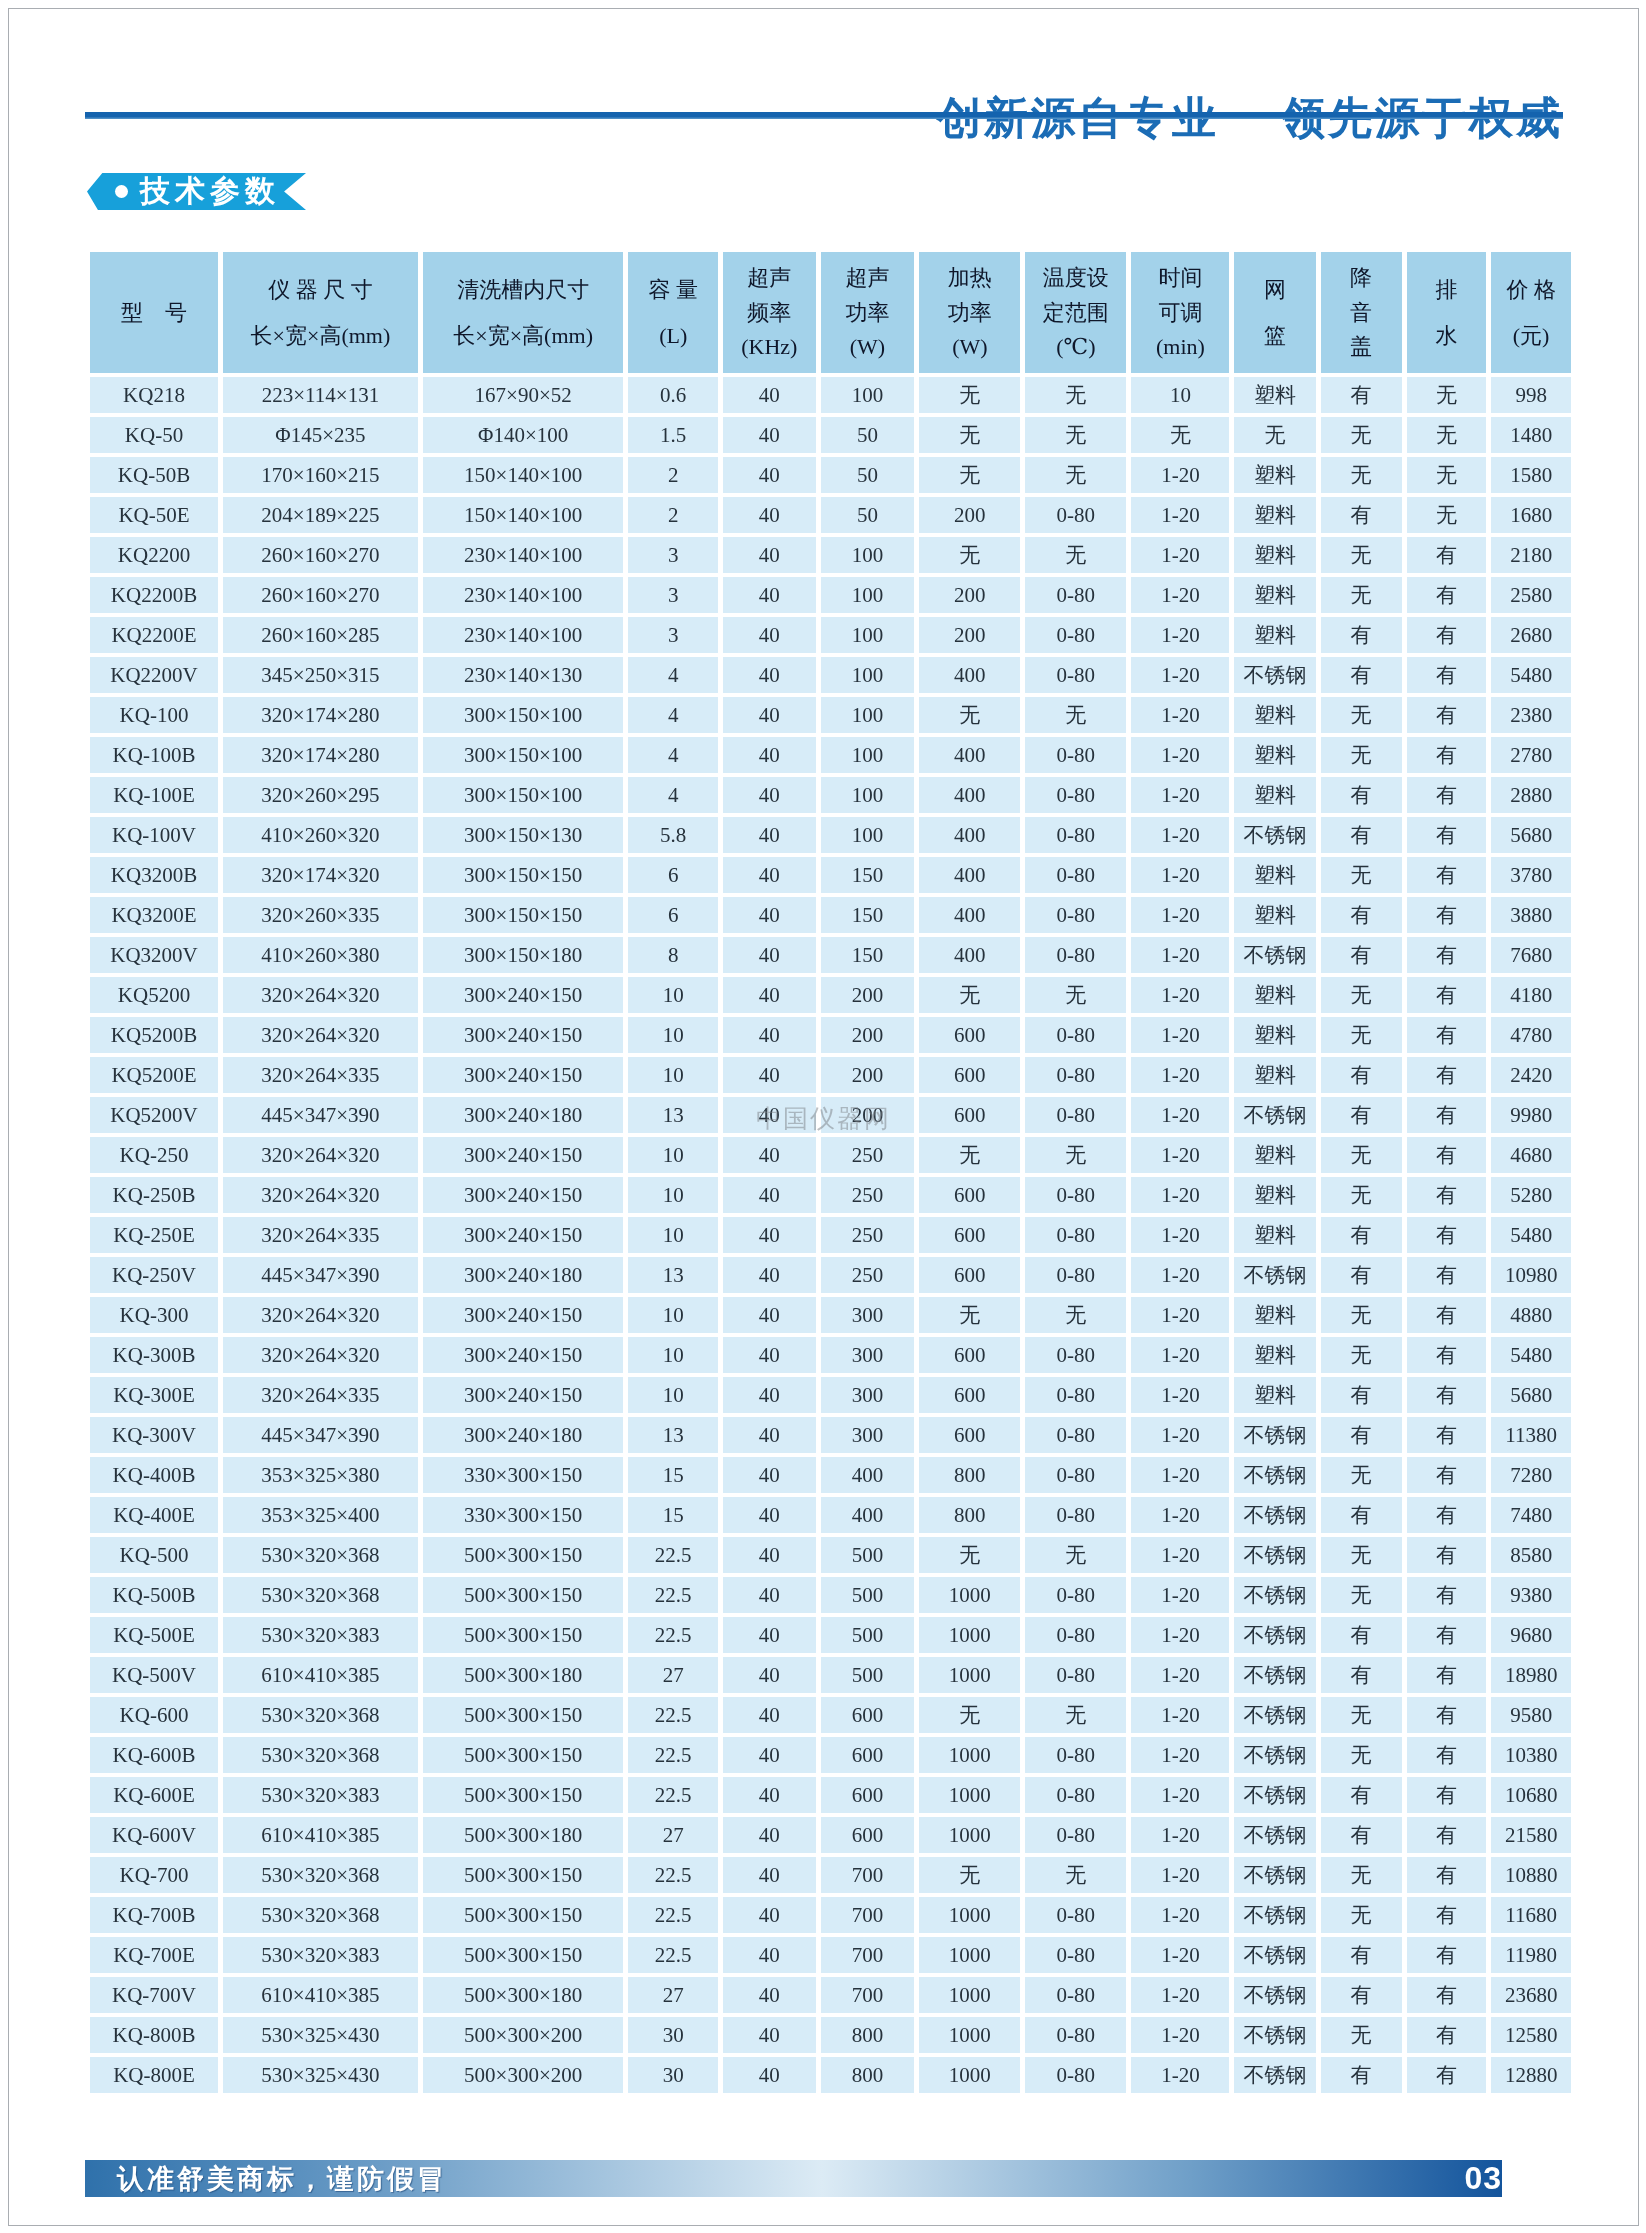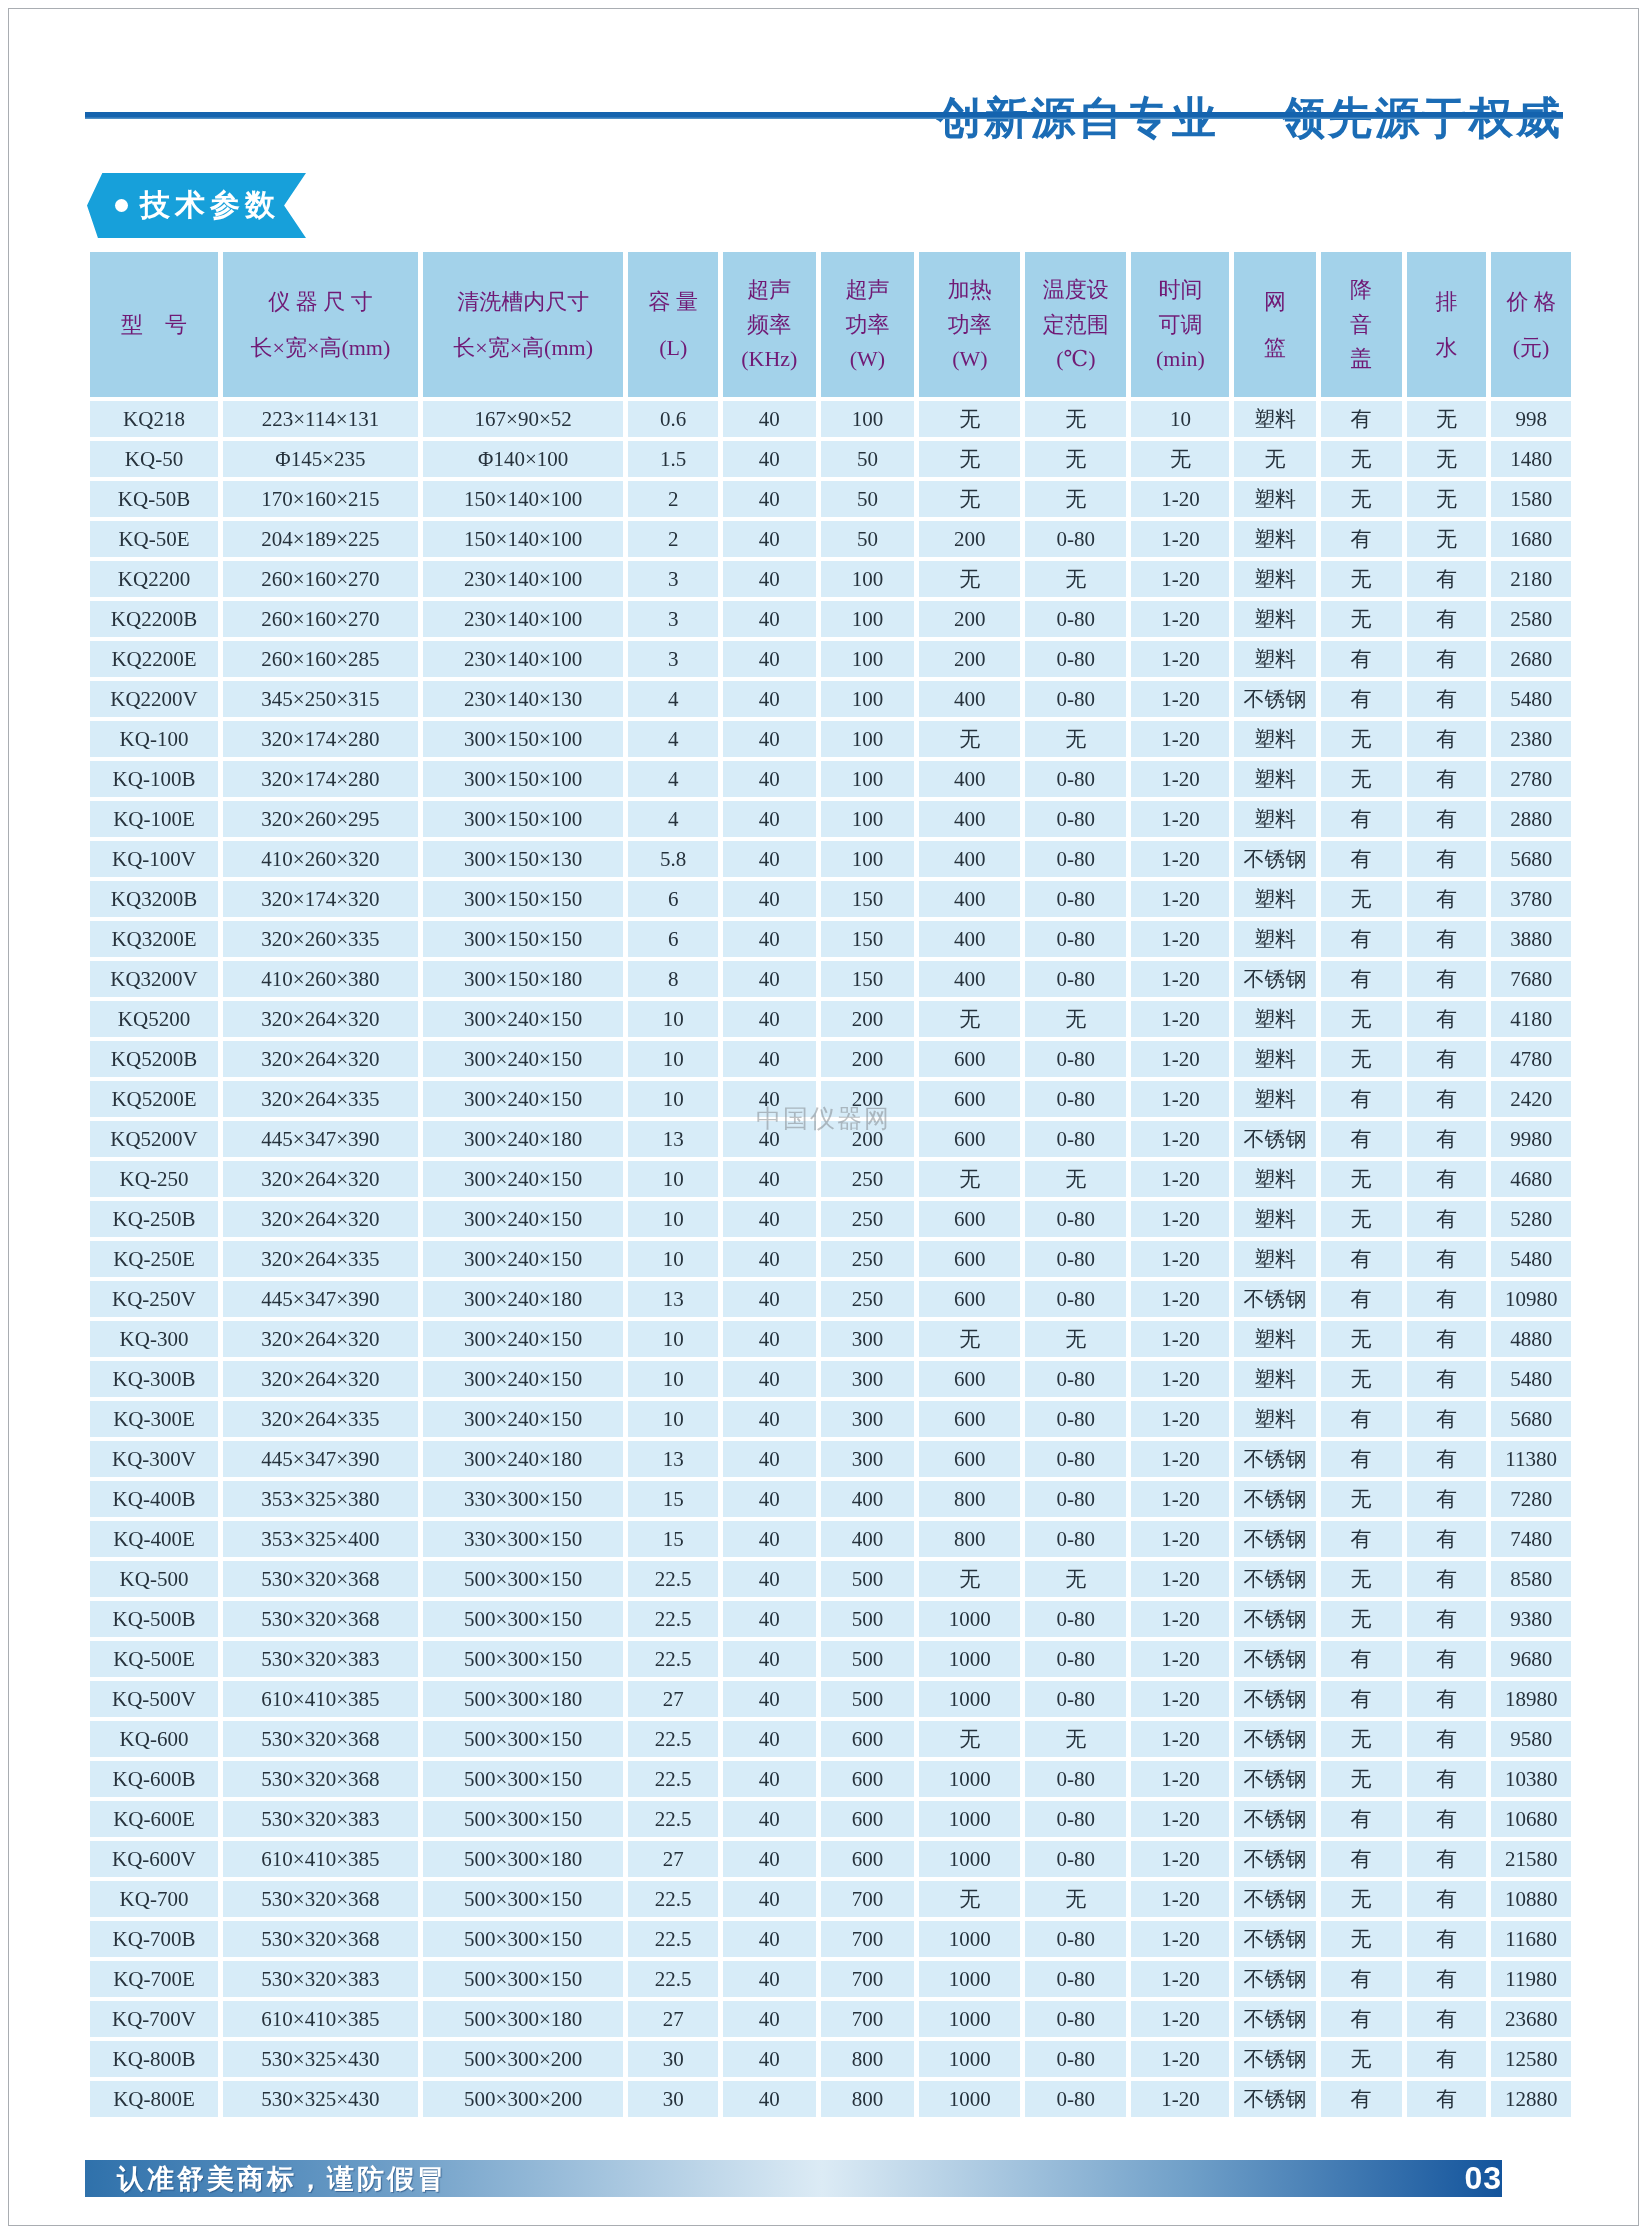--- a/index.html
+++ b/index.html
@@ -14,38 +14,38 @@
     font-family:"Liberation Sans","DejaVu Sans",sans-serif;
     font-weight:bold;font-size:44px;color:var(--slogan-blue);letter-spacing:3px;white-space:nowrap;margin-top:37px;
   }
   .slogan .gap{display:inline-block;width:62px;}
   .top-rule{
     position:absolute;left:85px;top:112px;width:1478px;height:7px;
     background:linear-gradient(180deg,var(--rule-blue) 65%,#5e9bcd 100%);
   }
   
   .badge{
-    position:absolute;left:87px;top:173px;width:219px;height:65px;
+    position:absolute;left:87px;top:173px;width:219px;height:37px;
     background:var(--badge-blue);
     clip-path:polygon(0 50%,7% 0,100% 0,90% 50%,100% 100%,5% 100%);
     display:flex;align-items:center;
   }
   .badge .dot{width:13px;height:13px;border-radius:50%;background:#fff;margin-left:28px;flex:none;}
   .badge .label{
     font-family:"Liberation Sans","DejaVu Sans",sans-serif;font-weight:bold;
     color:#fff;font-size:30px;letter-spacing:5px;margin-left:12px;white-space:nowrap;
   }
   
   table.spec{
     position:absolute;left:85px;top:248px;width:1491px;
     table-layout:fixed;border-collapse:separate;border-spacing:5px 4px;
   }
   table.spec th{
-    background:var(--header-bg);height:111px;padding:17px 2px;
-    font-weight:normal;font-size:22px;color:#701a75;vertical-align:middle;
+    background:var(--header-bg);height:111px;padding:5px 2px;
+    font-weight:normal;font-size:22px;color:#0f172a;vertical-align:middle;
   }
   table.spec th .hwrap{display:flex;flex-direction:column;justify-content:space-evenly;height:111px;}
   table.spec th .hline{line-height:1.25;white-space:nowrap;}
   table.spec td{
     background:var(--cell-bg);height:36px;padding:0 2px;
     text-align:center;font-size:21px;color:#26323c;white-space:nowrap;vertical-align:middle;
   }
   
   .watermark{
     position:absolute;left:756px;top:1102px;font-size:25px;letter-spacing:2px;

